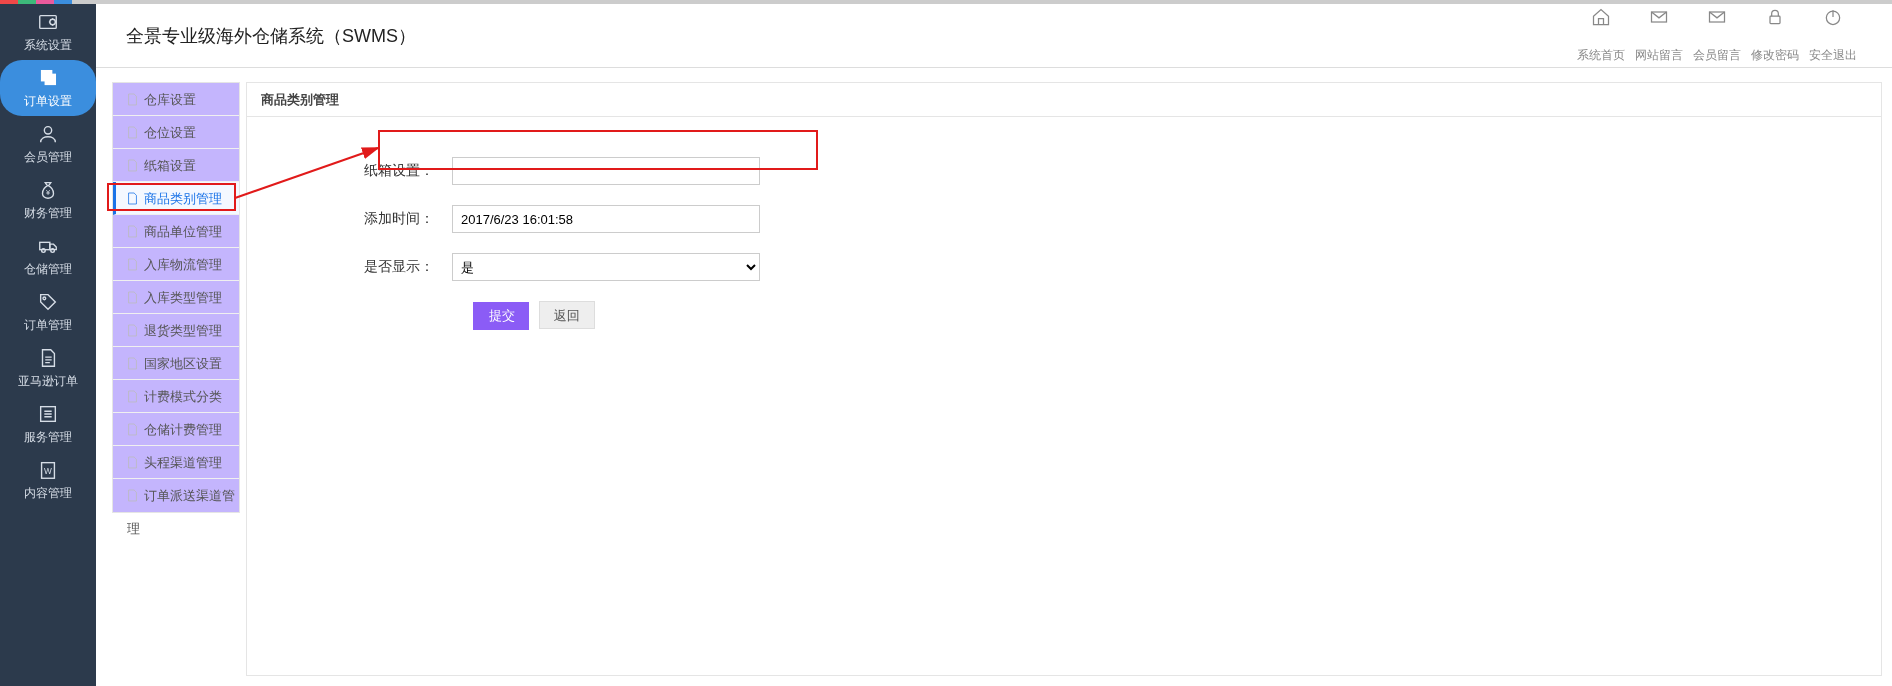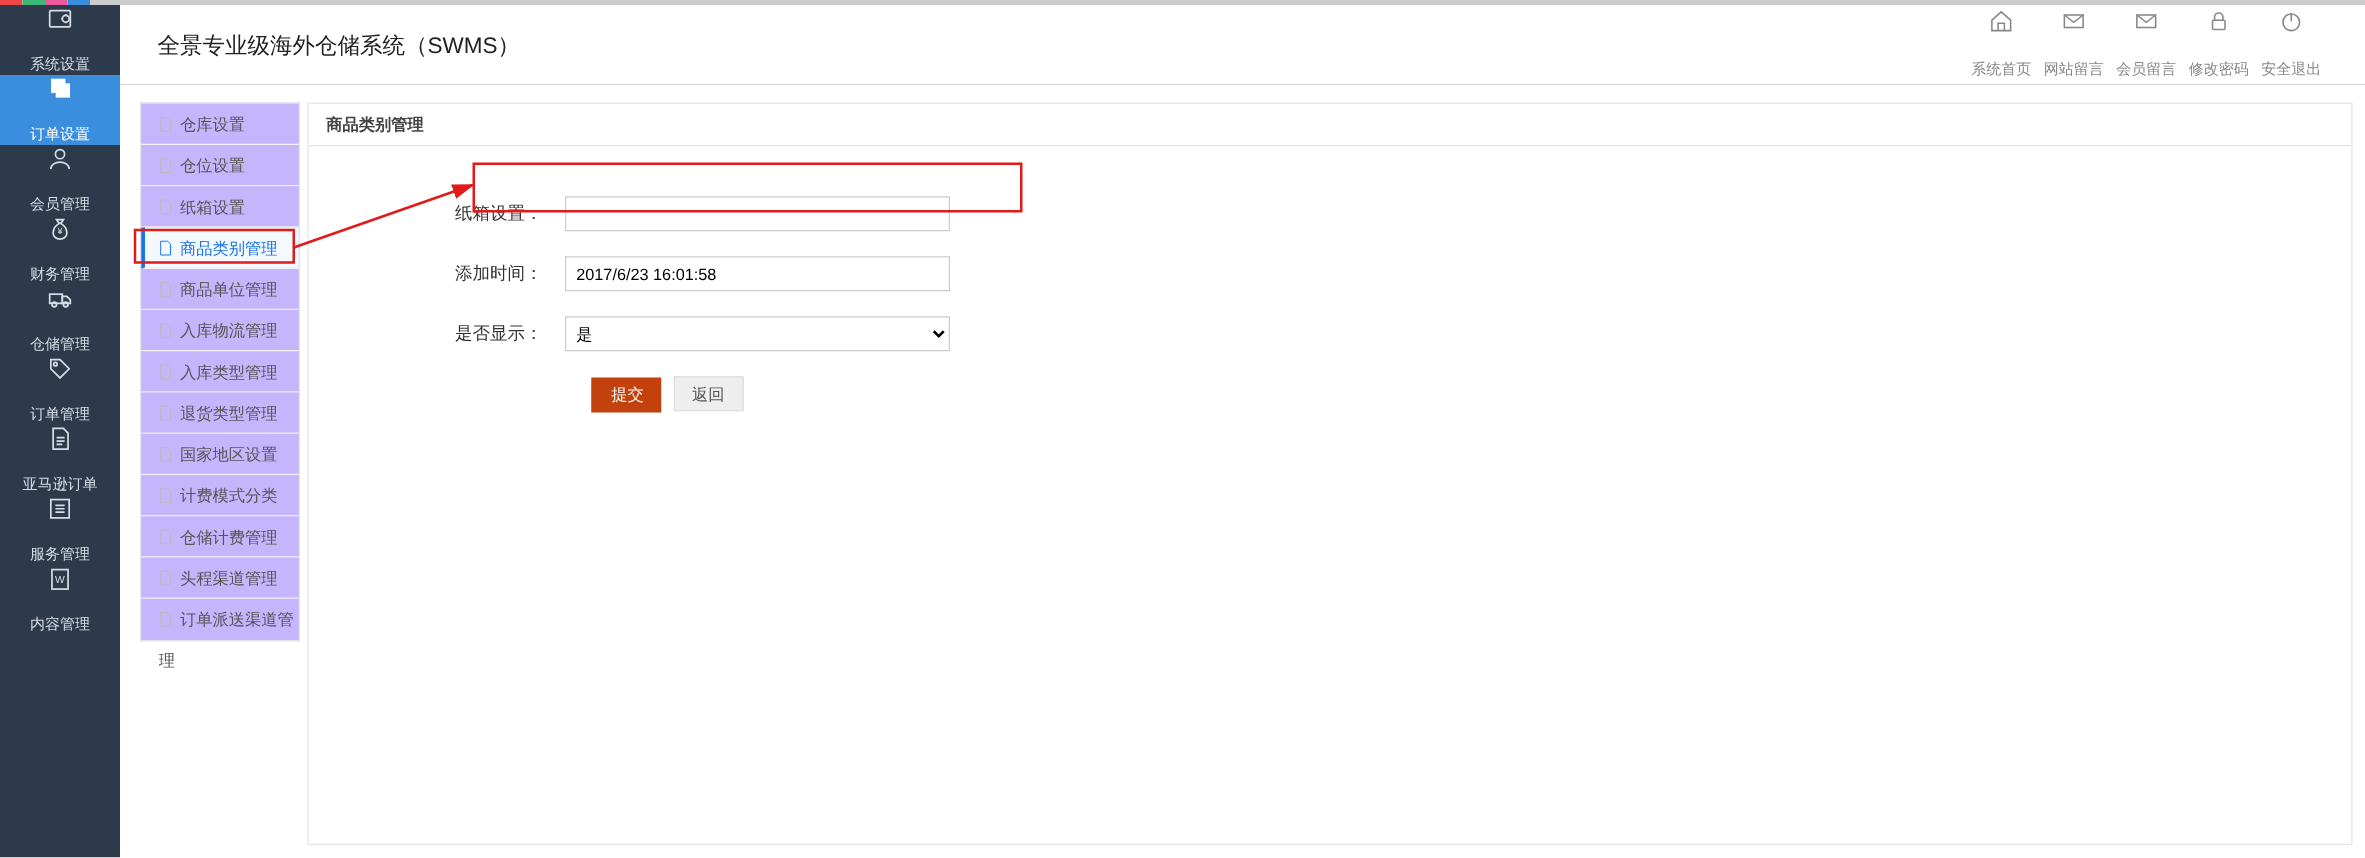--- a/index.html
+++ b/index.html
@@ -9,24 +9,24 @@
   
   .topstrip{height:4px;display:flex;}
   .topstrip span:nth-child(1){flex:0 0 18px;background:#f04848;}
   .topstrip span:nth-child(2){flex:0 0 18px;background:#3db97a;}
   .topstrip span:nth-child(3){flex:0 0 18px;background:#ea5a9c;}
   .topstrip span:nth-child(4){flex:0 0 18px;background:#3b8ede;}
   .topstrip span:nth-child(5){flex:1;background:#ccc;}
 
   
   .leftnav{position:absolute;left:0;top:4px;width:96px;height:calc(100% - 4px);background:#2c3a4c;color:#d6dde6;}
-  .leftnav .item{height:56px;display:flex;flex-direction:column;align-items:center;justify-content:space-between;gap:4px;cursor:pointer;}
+  .leftnav .item{height:56px;display:flex;flex-direction:column;align-items:center;justify-content:center;gap:4px;cursor:pointer;}
   .leftnav .item svg{width:22px;height:22px;fill:none;stroke:#d6dde6;stroke-width:1.5;}
   .leftnav .item span{font-size:12px;}
-  .leftnav .item.active{background:#3b8ede;color:#fff;}
+  .leftnav .item.active{background:#3b8ede;color:#fff;border-radius:22px;}
   .leftnav .item.active svg{stroke:#fff;fill:#fff;}
 
   
   .header{position:absolute;left:96px;top:4px;right:0;height:64px;display:flex;align-items:center;padding:0 30px;border-bottom:1px solid #ddd;background:#fff;}
   .header .title{font-size:18px;color:#222;}
   .header .tools{margin-left:auto;display:flex;gap:0;}
   .header .tool{display:flex;flex-direction:column;align-items:center;justify-content:center;width:58px;cursor:pointer;color:#888;font-size:12px;gap:20px;}
   .header .tool svg{width:20px;height:20px;fill:none;stroke:#888;stroke-width:1.5;}
 
   
@@ -41,21 +41,21 @@
   .panel{position:absolute;left:246px;top:82px;right:10px;bottom:10px;border:1px solid #e5e5e5;background:#fff;}
   .panel .ptitle{height:34px;line-height:34px;padding-left:14px;color:#444;font-weight:bold;font-size:13px;border-bottom:1px solid #e5e5e5;}
   .panel .pbody{padding:40px 0 0 0;}
 
   .frow{display:flex;align-items:center;margin-bottom:20px;}
   .frow .lbl{width:205px;text-align:right;padding-right:18px;color:#333;font-size:14px;}
   .frow input[type=text]{width:308px;height:28px;border:1px solid #ccc;padding:0 8px;font-size:13px;}
   .frow select{width:308px;height:28px;border:1px solid #ccc;padding:0 4px;font-size:13px;background:#fff;}
   .btns{padding-left:226px;}
   .btn{display:inline-block;height:28px;line-height:28px;padding:0 14px;font-size:13px;border:none;cursor:pointer;margin-right:6px;}
-  .btn.primary{background:#c2410c;color:#fff;padding-left:16px;}
+  .btn.primary{background:#8b5cf6;color:#fff;padding-left:16px;}
   .btn.default{background:#eee;color:#555;border:1px solid #ddd;}
 
   
   .redbox{position:absolute;border:2px solid #e11a1a;pointer-events:none;}
   .redbox.big{left:378px;top:130px;width:440px;height:40px;}
   .redbox.side{position:absolute;left:107px;top:183px;width:129px;height:28px;border:2px solid #e11a1a;pointer-events:none;}
 
   
   .arrow-svg{position:absolute;left:230px;top:136px;pointer-events:none;}
 </style>

